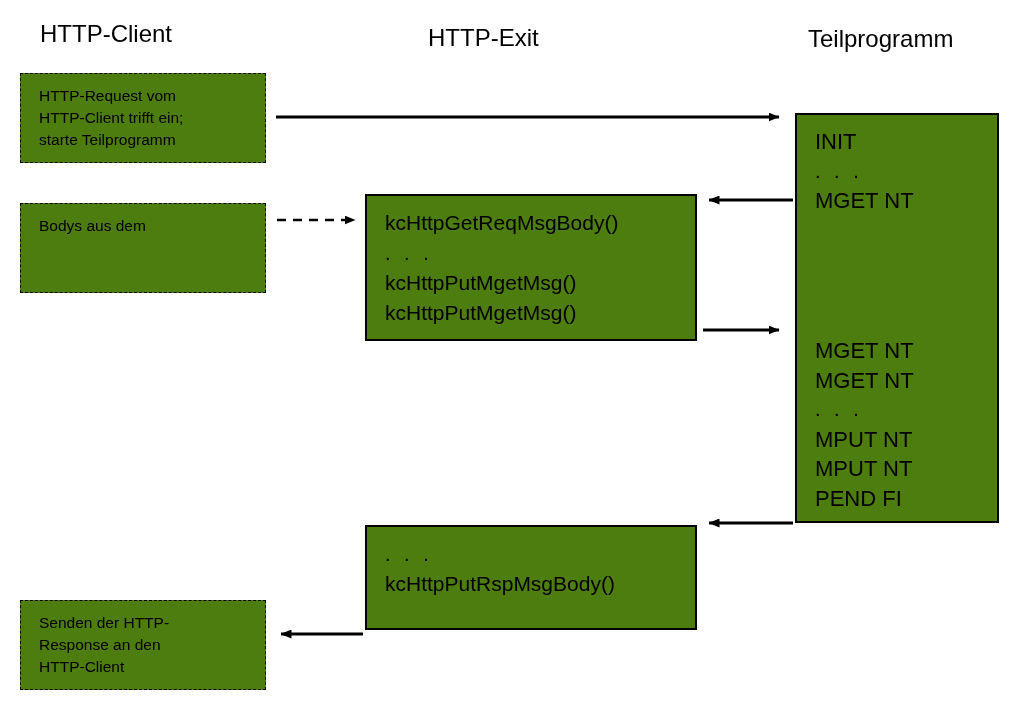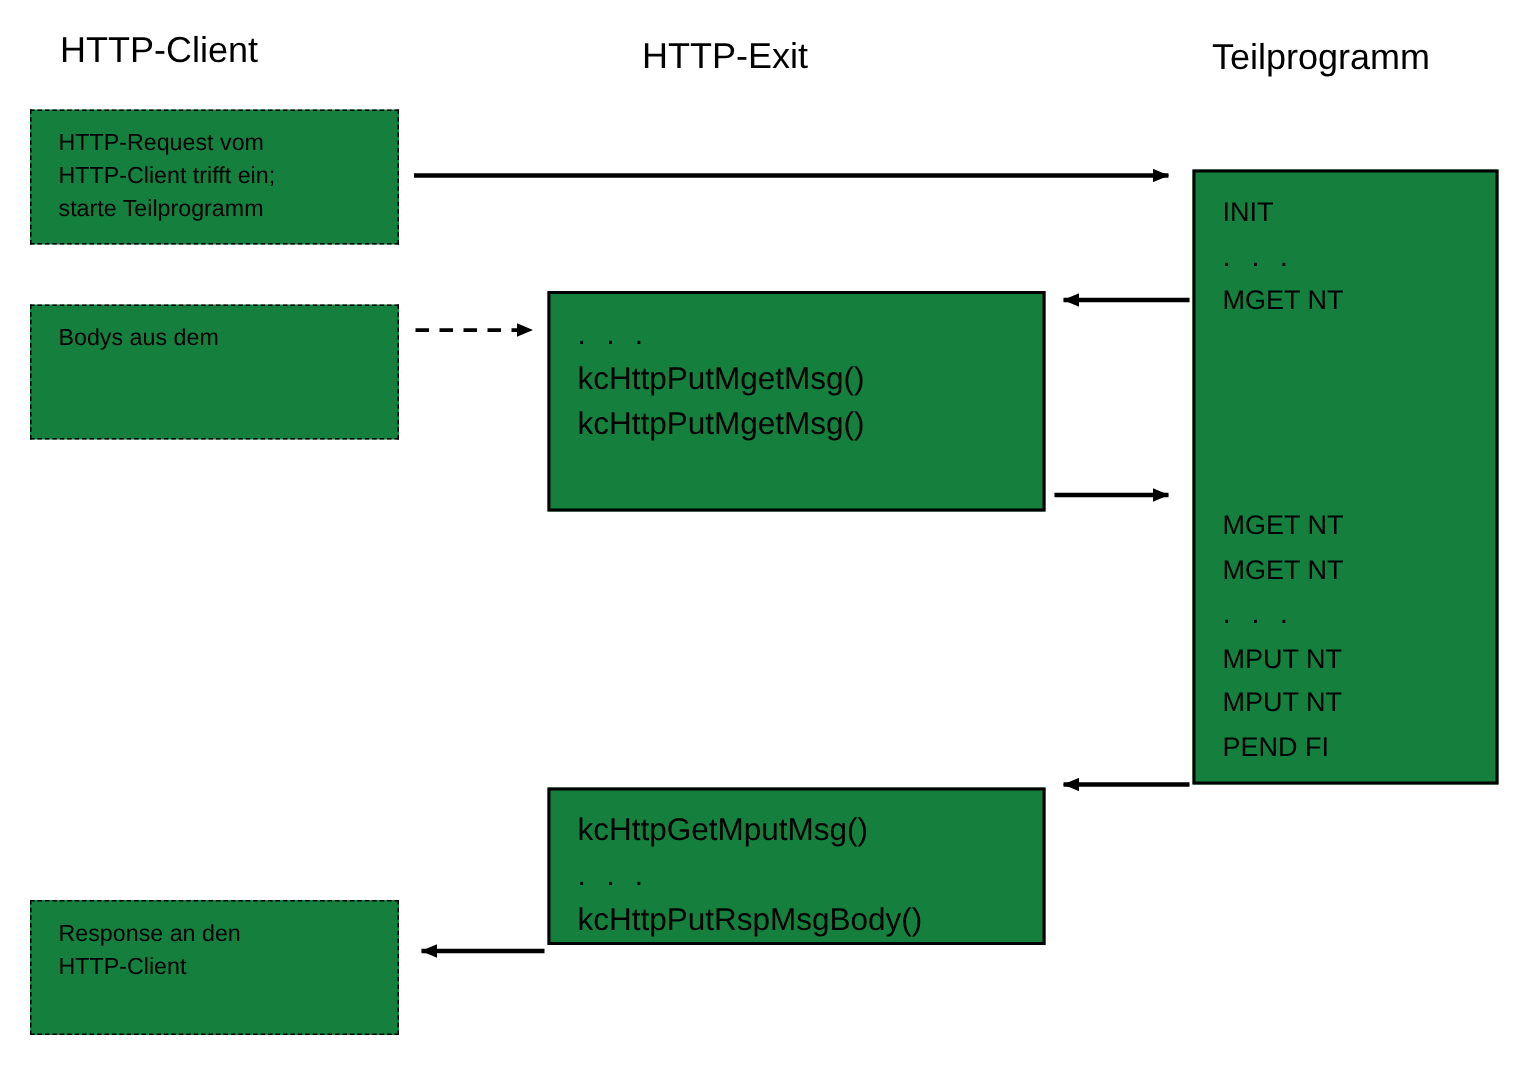--- a/index.html
+++ b/index.html
@@ -32,21 +32,21 @@
     white-space: nowrap;
   }
   #title-client { left: 40px;  top: 20px; }
   #title-exit   { left: 428px; top: 24px; }
   #title-prog   { left: 808px; top: 25px; }
 
   
   .box {
     position: absolute;
     box-sizing: border-box;
-    background: #15803d;
+    background: #4d7c0f;
   }
   .box.dashed {
     border: 1.5px dashed #000000;
   }
   .box.solid {
     border: 2px solid #000000;
   }
   .box .lines {
     position: absolute;
     left: 0; top: 0;
@@ -70,21 +70,21 @@
   .codebox .line-text {
     font-size: 21px;
     line-height: 30px;
   }
   .codebox .lines {
     padding: 12px 0 0 18px;
   }
 
   
   .progbox .line-text {
-    font-size: 18px;
+    font-size: 22px;
     line-height: 29.5px;
   }
 
   
   .line-text.ellipsis {
     letter-spacing: 4px;
     font-size: 20px;
   }
 
   
@@ -136,36 +136,37 @@
   </div>
 
   <div class="box dashed note" id="note-read">
     <div class="lines">
       <div class="line-text">Bodys aus dem</div>
     </div>
   </div>
 
   <div class="box dashed note" id="note-response">
     <div class="lines">
+      <div class="line-text">Senden der HTTP-</div>
       <div class="line-text">Response an den</div>
       <div class="line-text">HTTP-Client</div>
     </div>
   </div>
 
   <div class="box solid codebox" id="exit-box-top">
     <div class="lines">
+      <div class="line-text">kcHttpGetReqMsgBody()</div>
       <div class="line-text ellipsis">. . .</div>
       <div class="line-text">kcHttpPutMgetMsg()</div>
       <div class="line-text">kcHttpPutMgetMsg()</div>
     </div>
   </div>
 
   <div class="box solid codebox" id="exit-box-bottom">
     <div class="lines">
-      <div class="line-text">kcHttpGetMputMsg()</div>
       <div class="line-text ellipsis">. . .</div>
       <div class="line-text">kcHttpPutRspMsgBody()</div>
     </div>
   </div>
 
   <div class="box solid progbox" id="program-box">
     <div id="prog-lines-top">
       <div class="line-text">INIT</div>
       <div class="line-text ellipsis">. . .</div>
       <div class="line-text">MGET NT</div>

